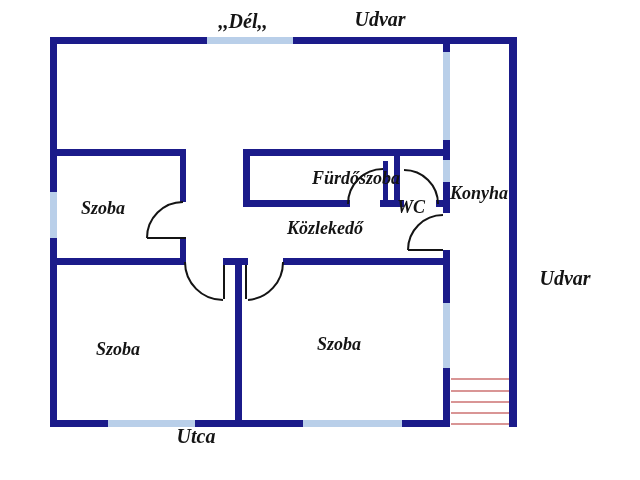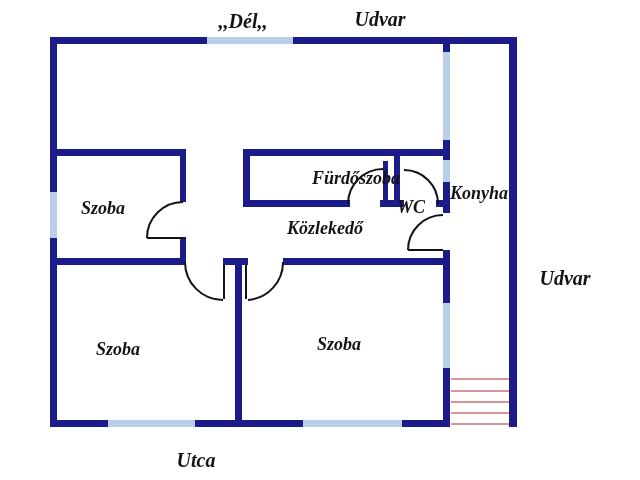--- a/index.html
+++ b/index.html
@@ -82,14 +82,14 @@
   <div class="lbl lbl-lg" style="left:243px;top:21px;">,,Dél,,</div>
   <div class="lbl lbl-lg" style="left:380px;top:19px;">Udvar</div>
   <div class="lbl lbl-md" style="left:356px;top:178px;">Fürdőszoba</div>
   <div class="lbl lbl-md" style="left:411px;top:178px;margin-top:29px;">WC</div>
   <div class="lbl lbl-md" style="left:479px;top:193px;">Konyha</div>
   <div class="lbl lbl-md" style="left:103px;top:208px;">Szoba</div>
   <div class="lbl lbl-md" style="left:314px;top:228px;margin-left:11px;">Közlekedő</div>
   <div class="lbl lbl-lg" style="left:565px;top:278px;">Udvar</div>
   <div class="lbl lbl-md" style="left:118px;top:349px;">Szoba</div>
   <div class="lbl lbl-md" style="left:339px;top:344px;">Szoba</div>
-  <div class="lbl lbl-lg" style="left:196px;top:460px;">Utca</div>
+  <div class="lbl lbl-lg" style="left:196px;top:436px;">Utca</div>
 </div>
 
 </body></html>

